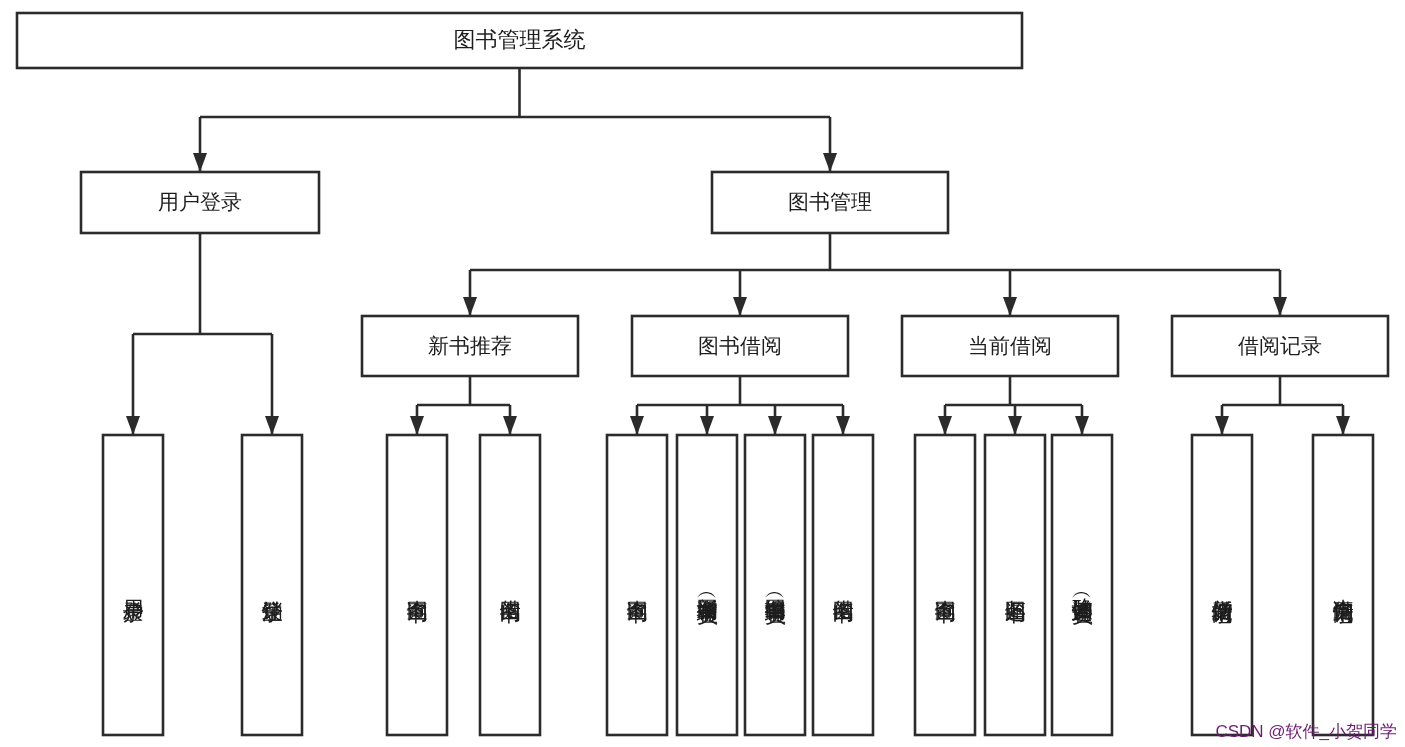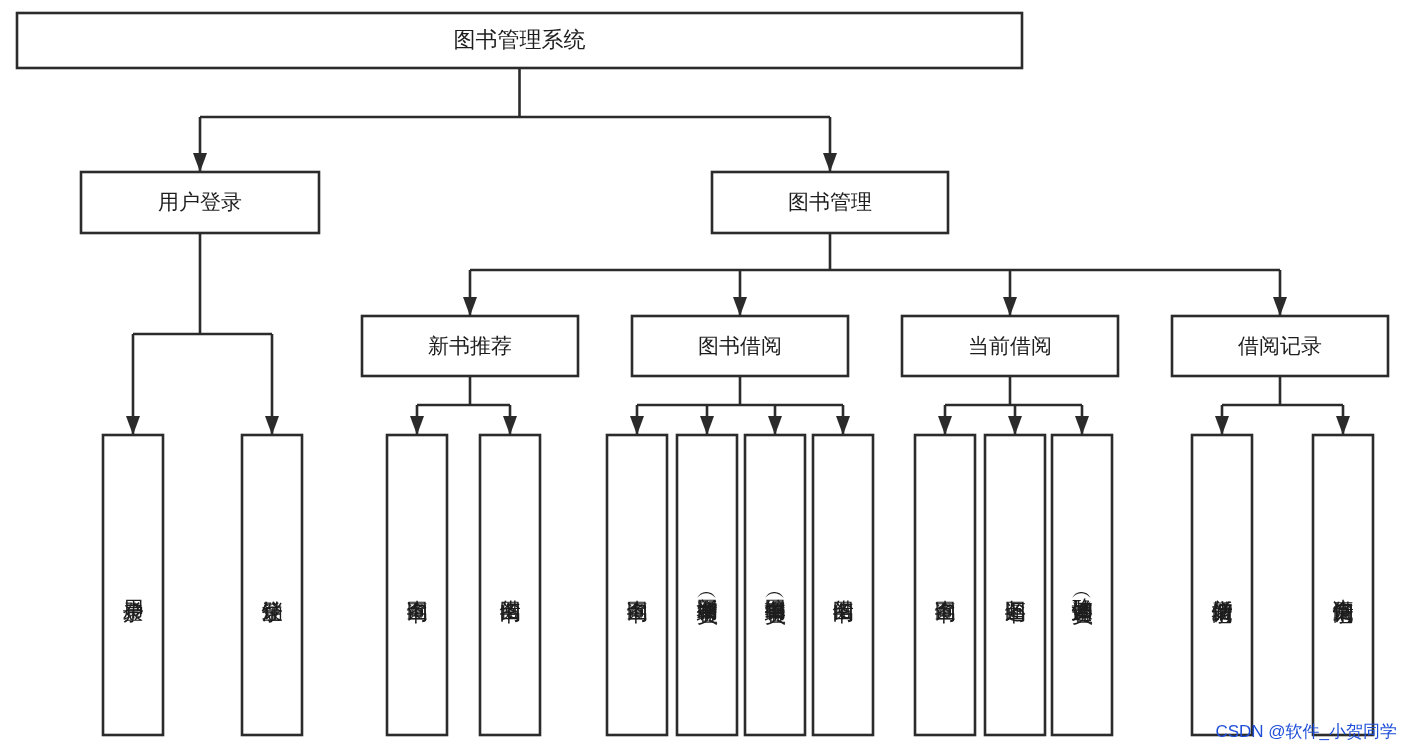--- a/index.html
+++ b/index.html
@@ -69,21 +69,21 @@
     letter-spacing: 1px;
     white-space: nowrap;
     pointer-events: none;
   }
   .watermark {
     position: absolute;
     right: 8px;
     bottom: 4px;
     font-family: "Liberation Sans", "DejaVu Sans", sans-serif;
     font-size: 17px;
-    color: #1d4ed8;
+    color: #701a75;
     white-space: nowrap;
     margin-top: 32px;
   }
 </style>
 </head>
 <body>
 
 <div id="diagram-root">
 
   <svg class="diagram-canvas" viewBox="0 0 1405 747">

